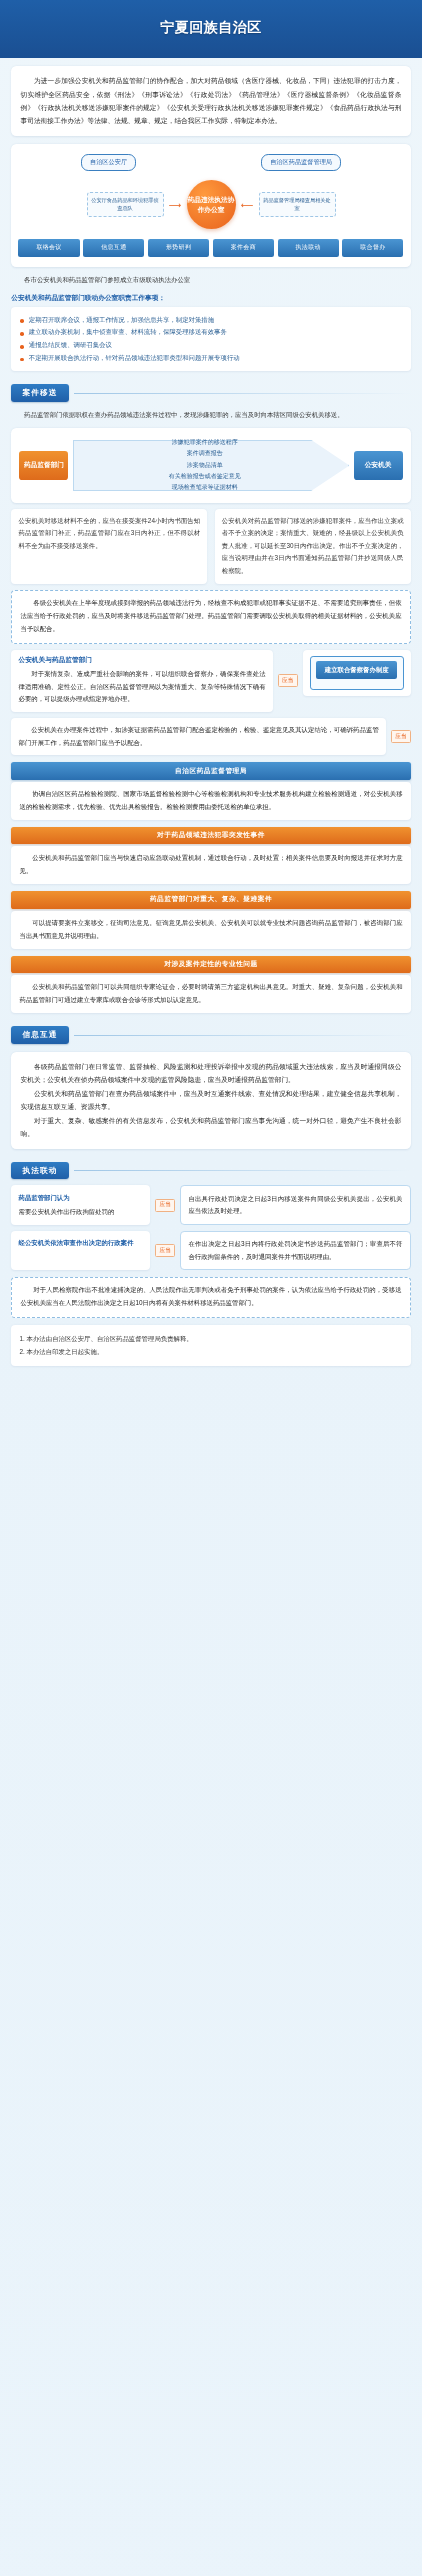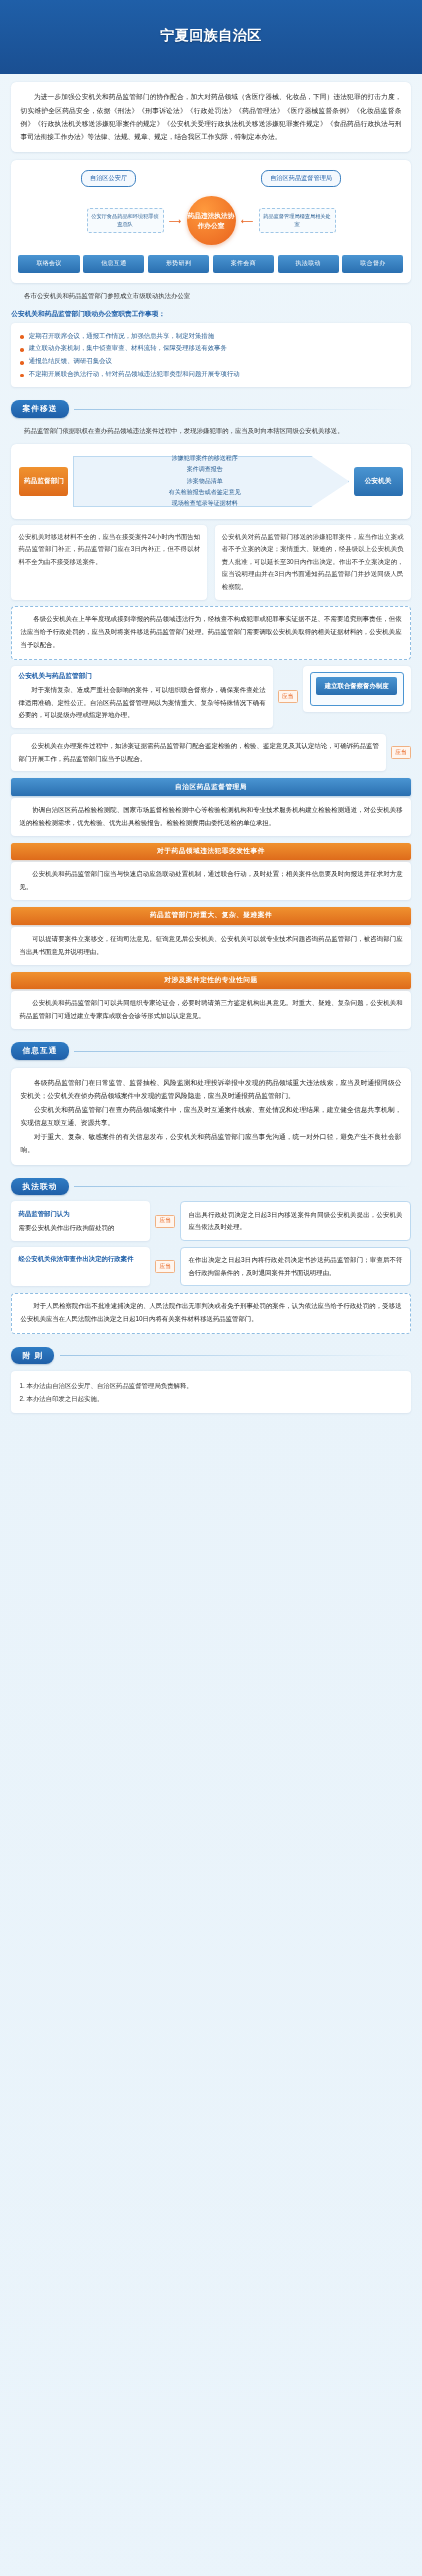--- a/index.html
+++ b/index.html
@@ -24,21 +24,21 @@
     text-align: center;
     position: relative;
   }
   .header:after{
     content:"";
     position:absolute;
     left:0; right:0; bottom:-0.5px; height:9.3px;
     background: radial-gradient(ellipse at 50% 0%, rgba(255,255,255,0) 60%, rgba(255,255,255,0) 100%);
   }
   .header h1 {
-    margin: 12px;
+    margin: 4px;
     color: #ffffff;
     font-size: 14px;
     line-height: 1.5;
     letter-spacing: 0.5px;
     font-weight: bold;
     text-shadow: 0 1px 1.5px rgba(0,0,0,.25);
   }
   .header h1 .l2, .header h1 .l3 { display: block; }
 
   
@@ -63,21 +63,21 @@
     display: flex;
     align-items: center;
   }
   .section-title .tag {
     background: linear-gradient(180deg,#2f7cc4,#1f5fa8);
     color: #fff;
     font-size: 7.7px;
     font-weight: bold;
     letter-spacing: 1px;
     padding: 3.6px 11.3px;
-    border-radius: 8px;
+    border-radius: 3px;
     box-shadow: 0 1px 1.5px rgba(20,70,120,.25);
   }
   .section-title .rule {
     flex: 1;
     height: 1px;
     margin-left: 5.2px;
     background: linear-gradient(90deg,#9fc6e6,rgba(159,198,230,0));
   }
 
   
@@ -554,24 +554,20 @@
   <div class="enf-row">
     <div class="enf-left">
       <div class="hd">经公安机关依法审查作出决定的行政案件</div>
     </div>
     <div class="arrow-tag">应当</div>
     <div class="enf-right">在作出决定之日起3日内将行政处罚决定书抄送药品监管部门；审查后不符合行政拘留条件的，及时退回案件并书面说明理由。</div>
   </div>
 
   <div class="dashbox">对于人民检察院作出不批准逮捕决定的、人民法院作出无罪判决或者免予刑事处罚的案件，认为依法应当给予行政处罚的，受移送公安机关应当在人民法院作出决定之日起10日内将有关案件材料移送药品监管部门。</div>
 
-  <div class="section-title">
-    <span class="tag">附 则</span>
-    <span class="rule"></span>
-  </div>
   <div class="appendix">
     <ul>
       <li>1. 本办法由自治区公安厅、自治区药品监督管理局负责解释。</li>
       <li>2. 本办法自印发之日起实施。</li>
     </ul>
   </div>
 
 </div>
 
 

